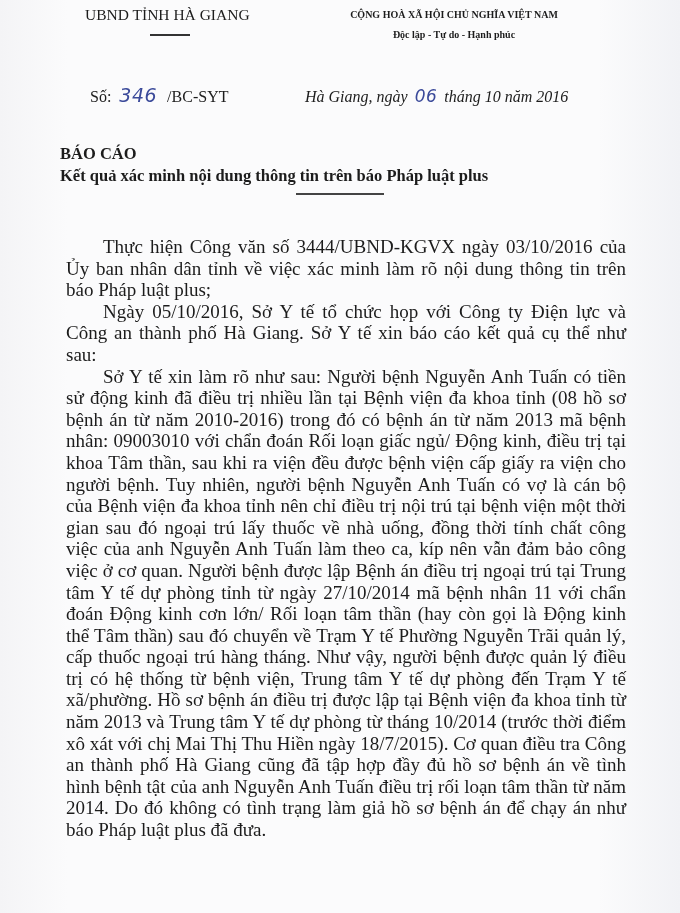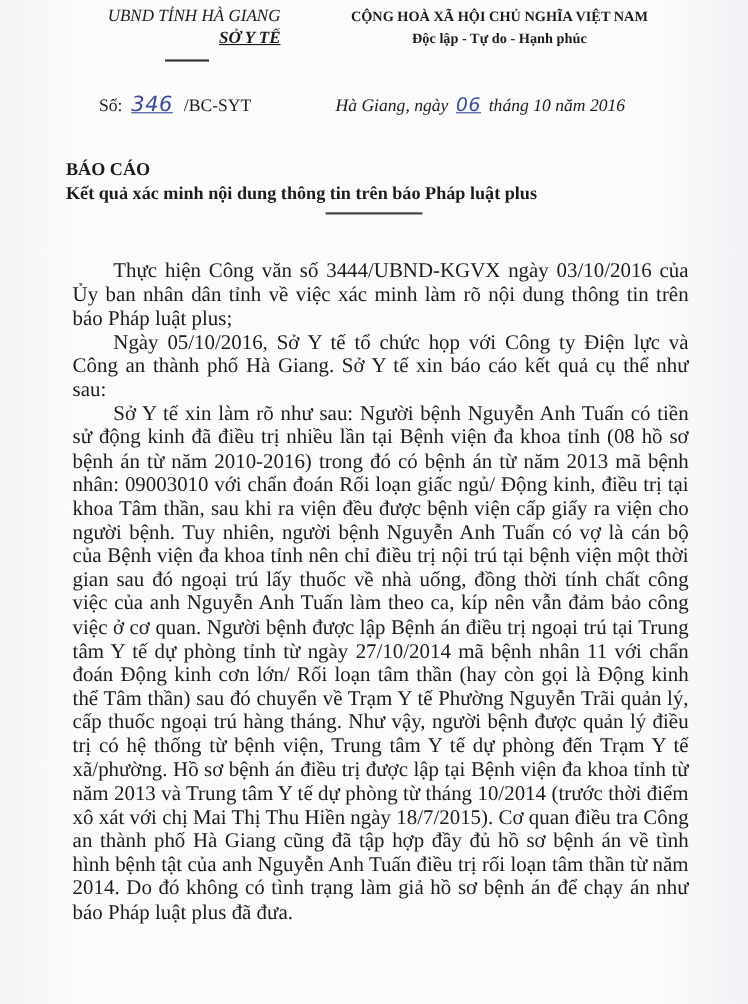--- a/index.html
+++ b/index.html
@@ -7,35 +7,35 @@
     width:680px; height:913px; overflow:hidden;
     background:#f7f7f9;
     font-family:"Liberation Serif", "DejaVu Serif", serif;
     color:#1c1c1c;
   }
   .page {
     position:relative; width:680px; height:913px;
     background:linear-gradient(90deg,#f4f4f6 0%,#fbfbfc 10%,#fbfbfc 88%,#f1f2f5 100%);
   }
   .hdr-left {
-    position:absolute; left:85px; top:5px; width:170px; text-align:right;
-    font-size:15.5px; line-height:20px;font-style:italic;
+    position:absolute; left:85px; top:5px; width:170px; text-align:left;
+    font-size:15.5px; line-height:20px;
   }
   .hdr-left .org { white-space:nowrap; }
   .hdr-left .dept { font-weight:bold; text-decoration:underline; }
   .hdr-left .rule { width:40px; height:1.5px; background:#333; margin:9px auto 0; }
   .hdr-right {
     position:absolute; left:286px; top:5px; width:336px; text-align:center;
-    font-size:13px; line-height:20px; font-weight:bold;
+    font-size:10px; line-height:20px; font-weight:bold;
   }
   .hdr-right .motto { }
   .docno {
     position:absolute; left:90px; top:84px; font-size:16px;
   }
-  .hand { font-family:"DejaVu Sans", sans-serif; font-style:italic; color:#3b4a9a; font-size:19px; padding:0 6px 0 4px; letter-spacing:0.5px;text-decoration:underline;}
+  .hand { font-family:"DejaVu Sans", sans-serif; font-style:italic; color:#3b4a9a; font-size:19px; padding:0 6px 0 4px; letter-spacing:0.5px;}
   .date {
     position:absolute; left:305px; top:86px; font-size:16px; font-style:italic;
   }
   .date .hand { font-size:17px; padding:0 3px; }
   .title-block {
     position:absolute; left:60px; top:143px; width:560px; text-align:left;
     font-weight:bold;
   }
   .title-block .t1 { font-size:16.5px; line-height:22px; }
   .title-block .t2 { font-size:16.5px; line-height:22px; }
@@ -48,21 +48,20 @@
   .body p.heading { font-weight:bold; text-indent:37px; }
   .body p.bullet { text-indent:50px; }
 </style>
 </head>
 <body>
 
 <div class="page">
 
   <div class="hdr-left">
     <div class="org">UBND TỈNH HÀ GIANG</div>
-    <div class="dept">SỞ Y TẾ</div>
     <div class="rule"></div>
   </div>
 
   <div class="hdr-right">
     <div>CỘNG HOÀ XÃ HỘI CHỦ NGHĨA VIỆT NAM</div>
     <div class="motto">Độc lập - Tự do - Hạnh phúc</div>
   </div>
 
   <div class="docno">
     <span>Số:</span>

